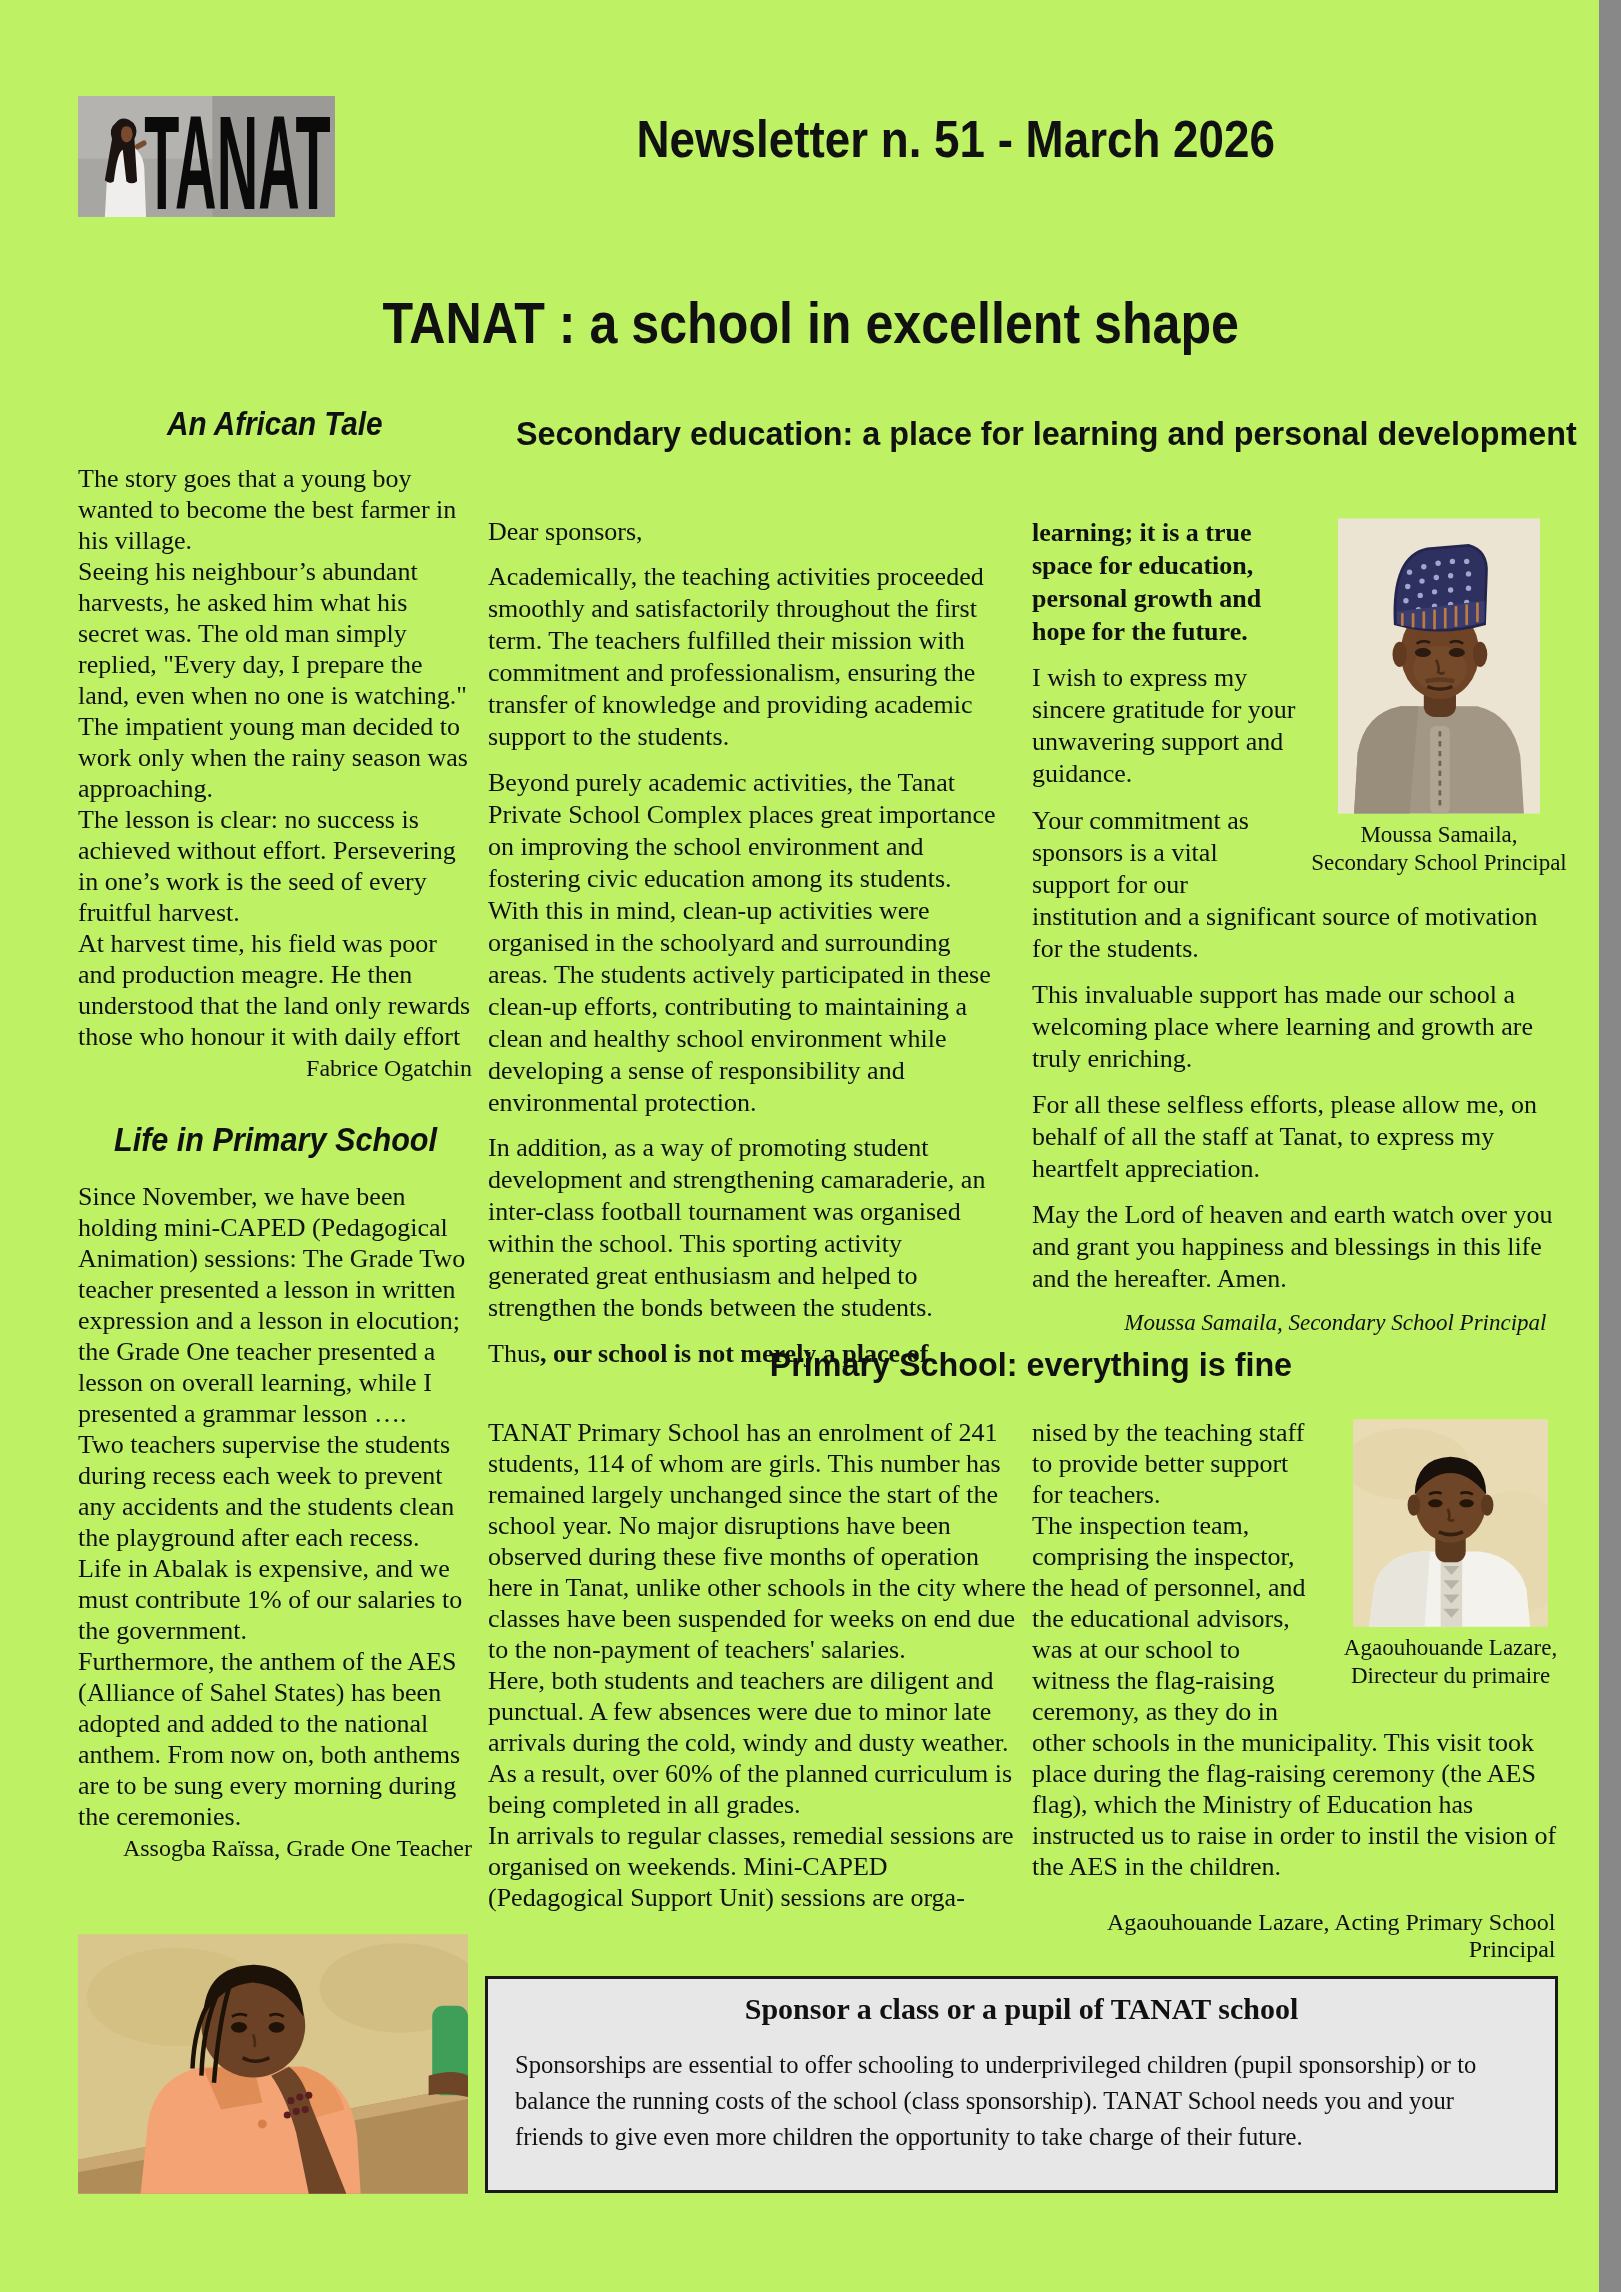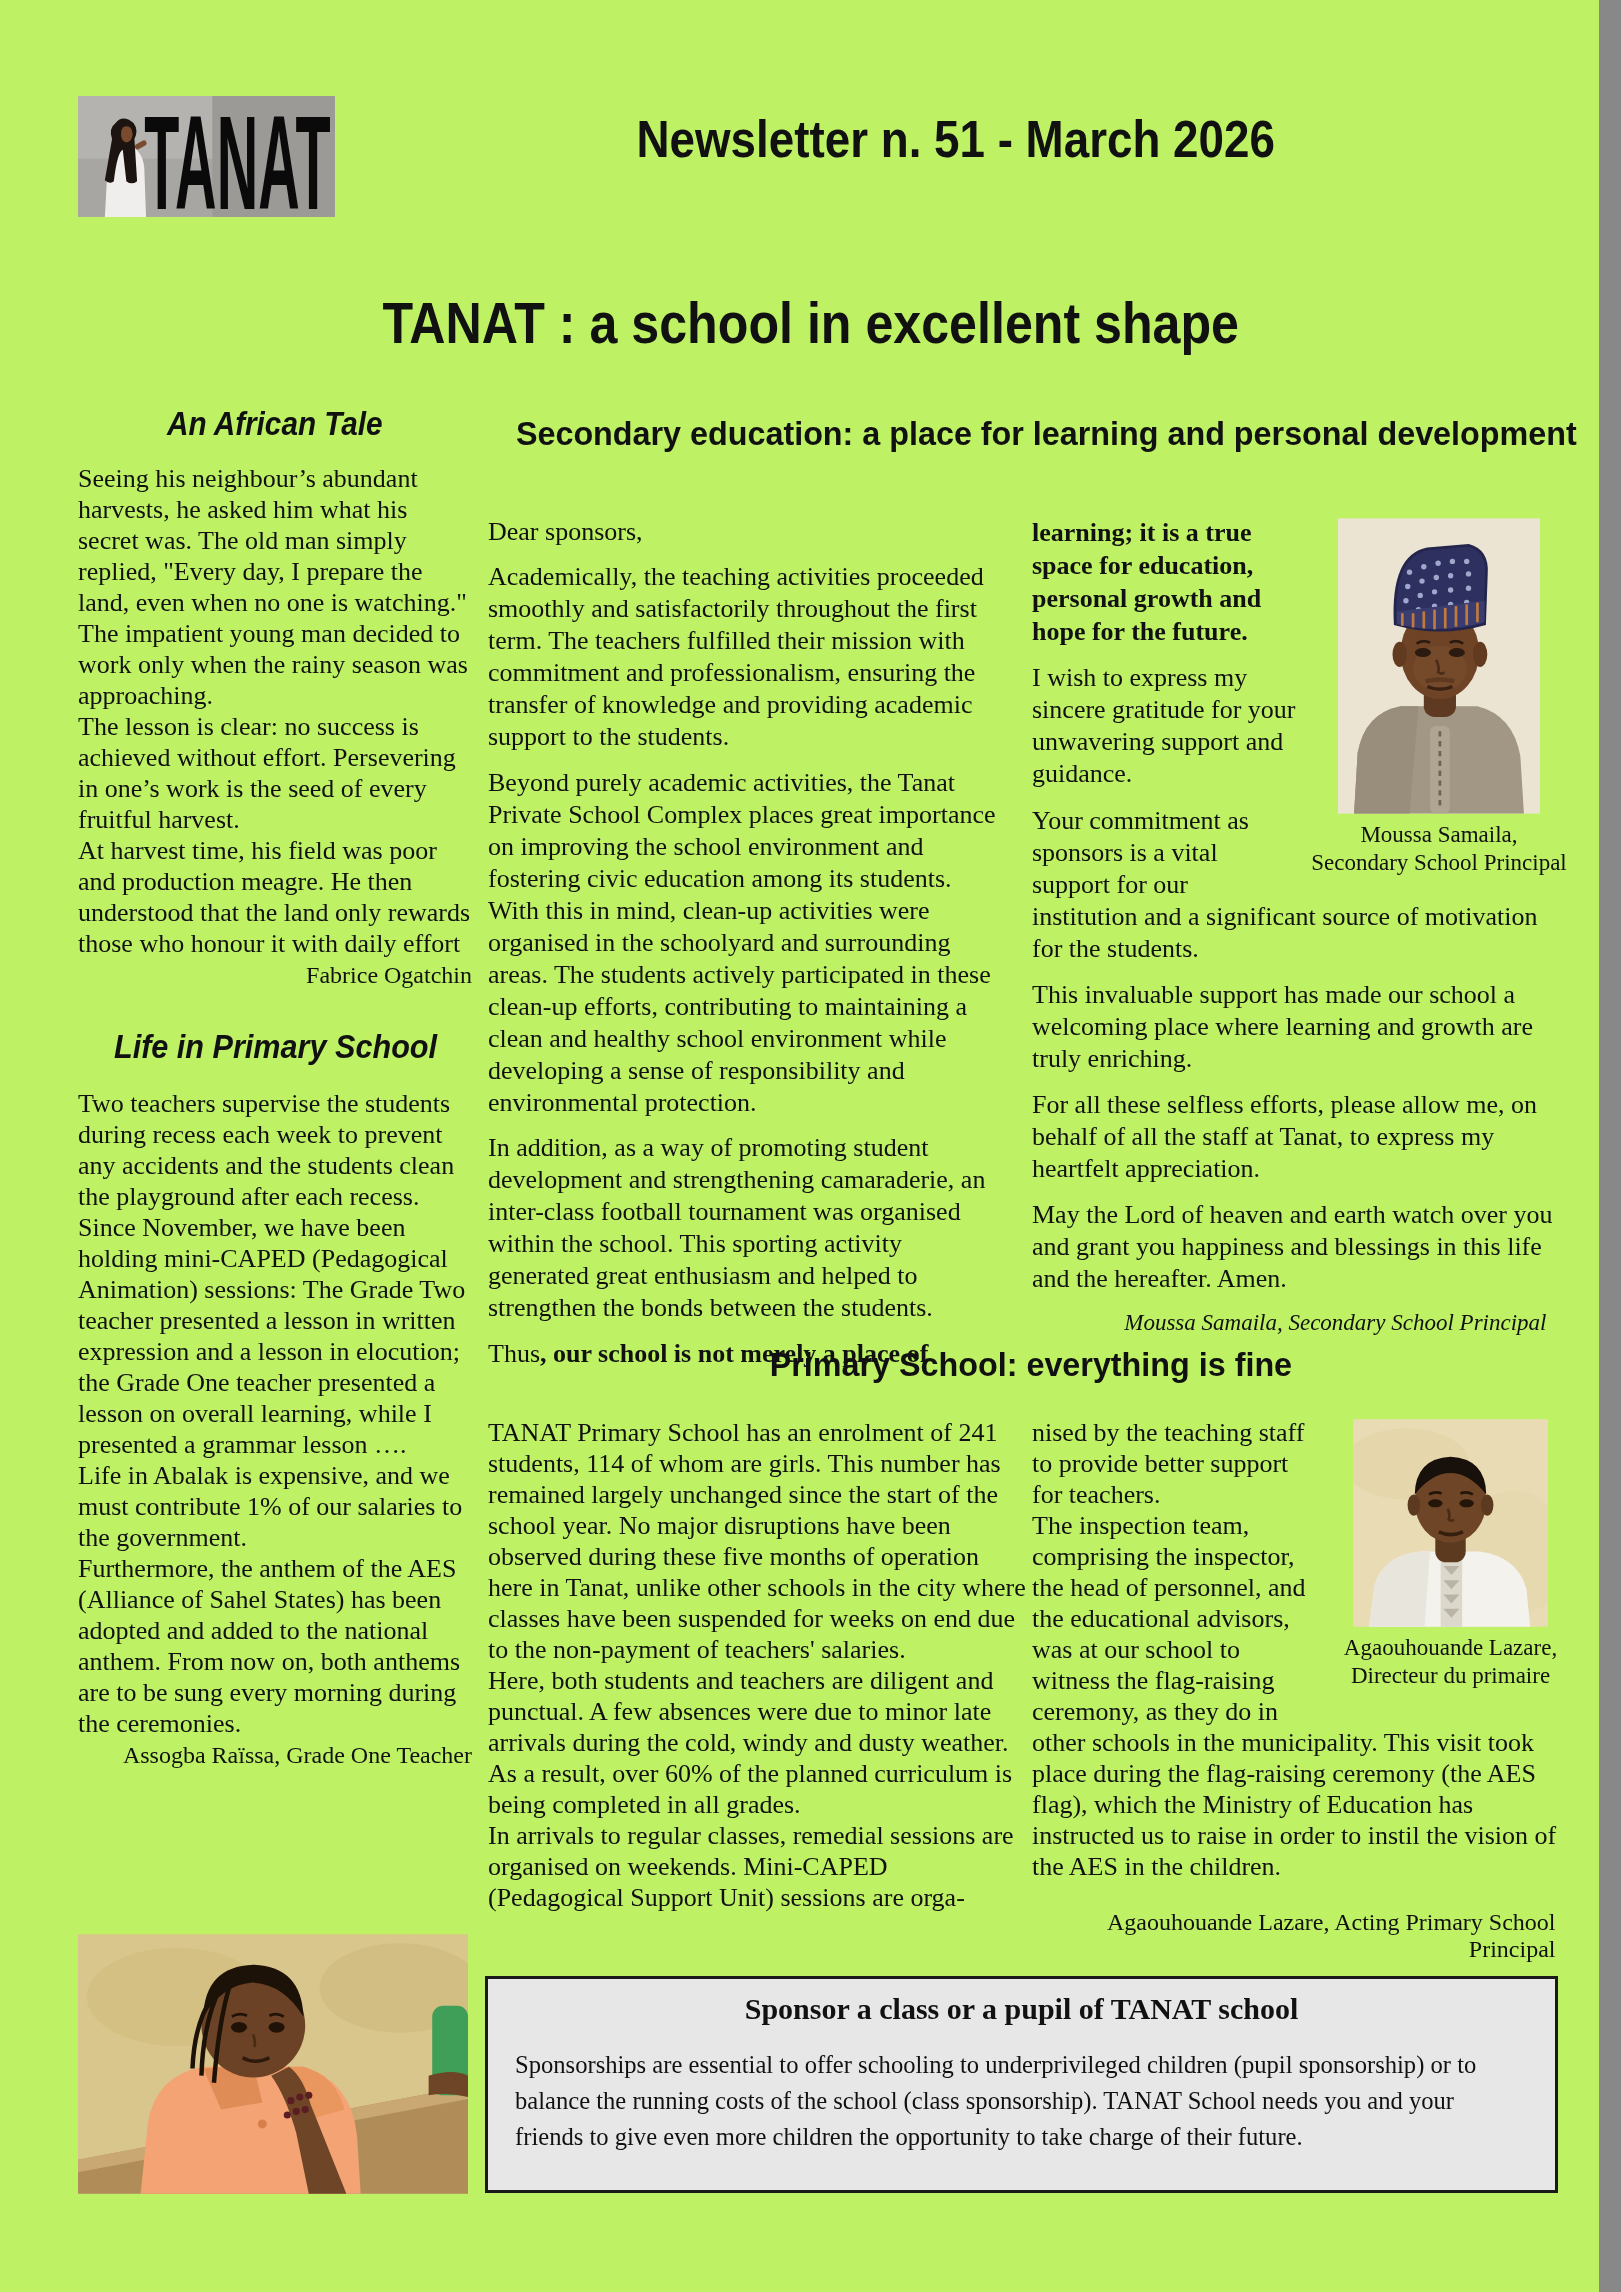--- a/index.html
+++ b/index.html
@@ -70,29 +70,30 @@
 
   <div class="abs sans-head newsletter-title">
     <span class="condensed">Newsletter n. 51 - March 2026</span>
   </div>
   <div class="abs sans-head main-title">
     <span class="condensed">TANAT : a school in excellent shape</span>
   </div>
 
   <div class="abs col-tale">
     <h2 class="col-head"><span class="condensed">An African Tale</span></h2>
+    <p>The story goes that a young boy wanted to become the best farmer in his village.</p>
     <p>Seeing his neighbour’s abundant harvests, he asked him what his secret was. The old man simply replied, "Every day, I prepare the land, even when no one is watching."</p>
     <p>The impatient young man decided to work only when the rainy season was approaching.</p>
     <p>The lesson is clear: no success is achieved without effort. Persevering in one’s work is the seed of every fruitful harvest.</p>
     <p>At harvest time, his field was poor and production meagre. He then understood that the land only rewards those who honour it with daily effort</p>
     <div class="sig">Fabrice Ogatchin</div>
 
     <h2 class="col-head h2b"><span class="condensed">Life in Primary School</span></h2>
+    <p>Since November, we have been holding mini-CAPED (Pedagogical Animation) sessions: The Grade Two teacher presented a lesson in written expression and a lesson in elocution; the Grade One teacher presented a lesson on overall learning, while I presented a grammar lesson ….</p>
     <p>Two teachers supervise the students during recess each week to prevent any accidents and the students clean the playground after each recess.</p>
-    <p>Since November, we have been holding mini-CAPED (Pedagogical Animation) sessions: The Grade Two teacher presented a lesson in written expression and a lesson in elocution; the Grade One teacher presented a lesson on overall learning, while I presented a grammar lesson ….</p>
     <p>Life in Abalak is expensive, and we must contribute 1% of our salaries to the government.</p>
     <p>Furthermore, the anthem of the AES (Alliance of Sahel States) has been adopted and added to the national anthem. From now on, both anthems are to be sung every morning during the ceremonies.</p>
     <div class="sig">Assogba Raïssa, Grade One Teacher</div>
   </div>
 
   <div class="abs sans-head sec-head">
     <span class="condensed">Secondary education: a place for learning and personal development</span>
   </div>
 
   <div class="abs col-mid">

